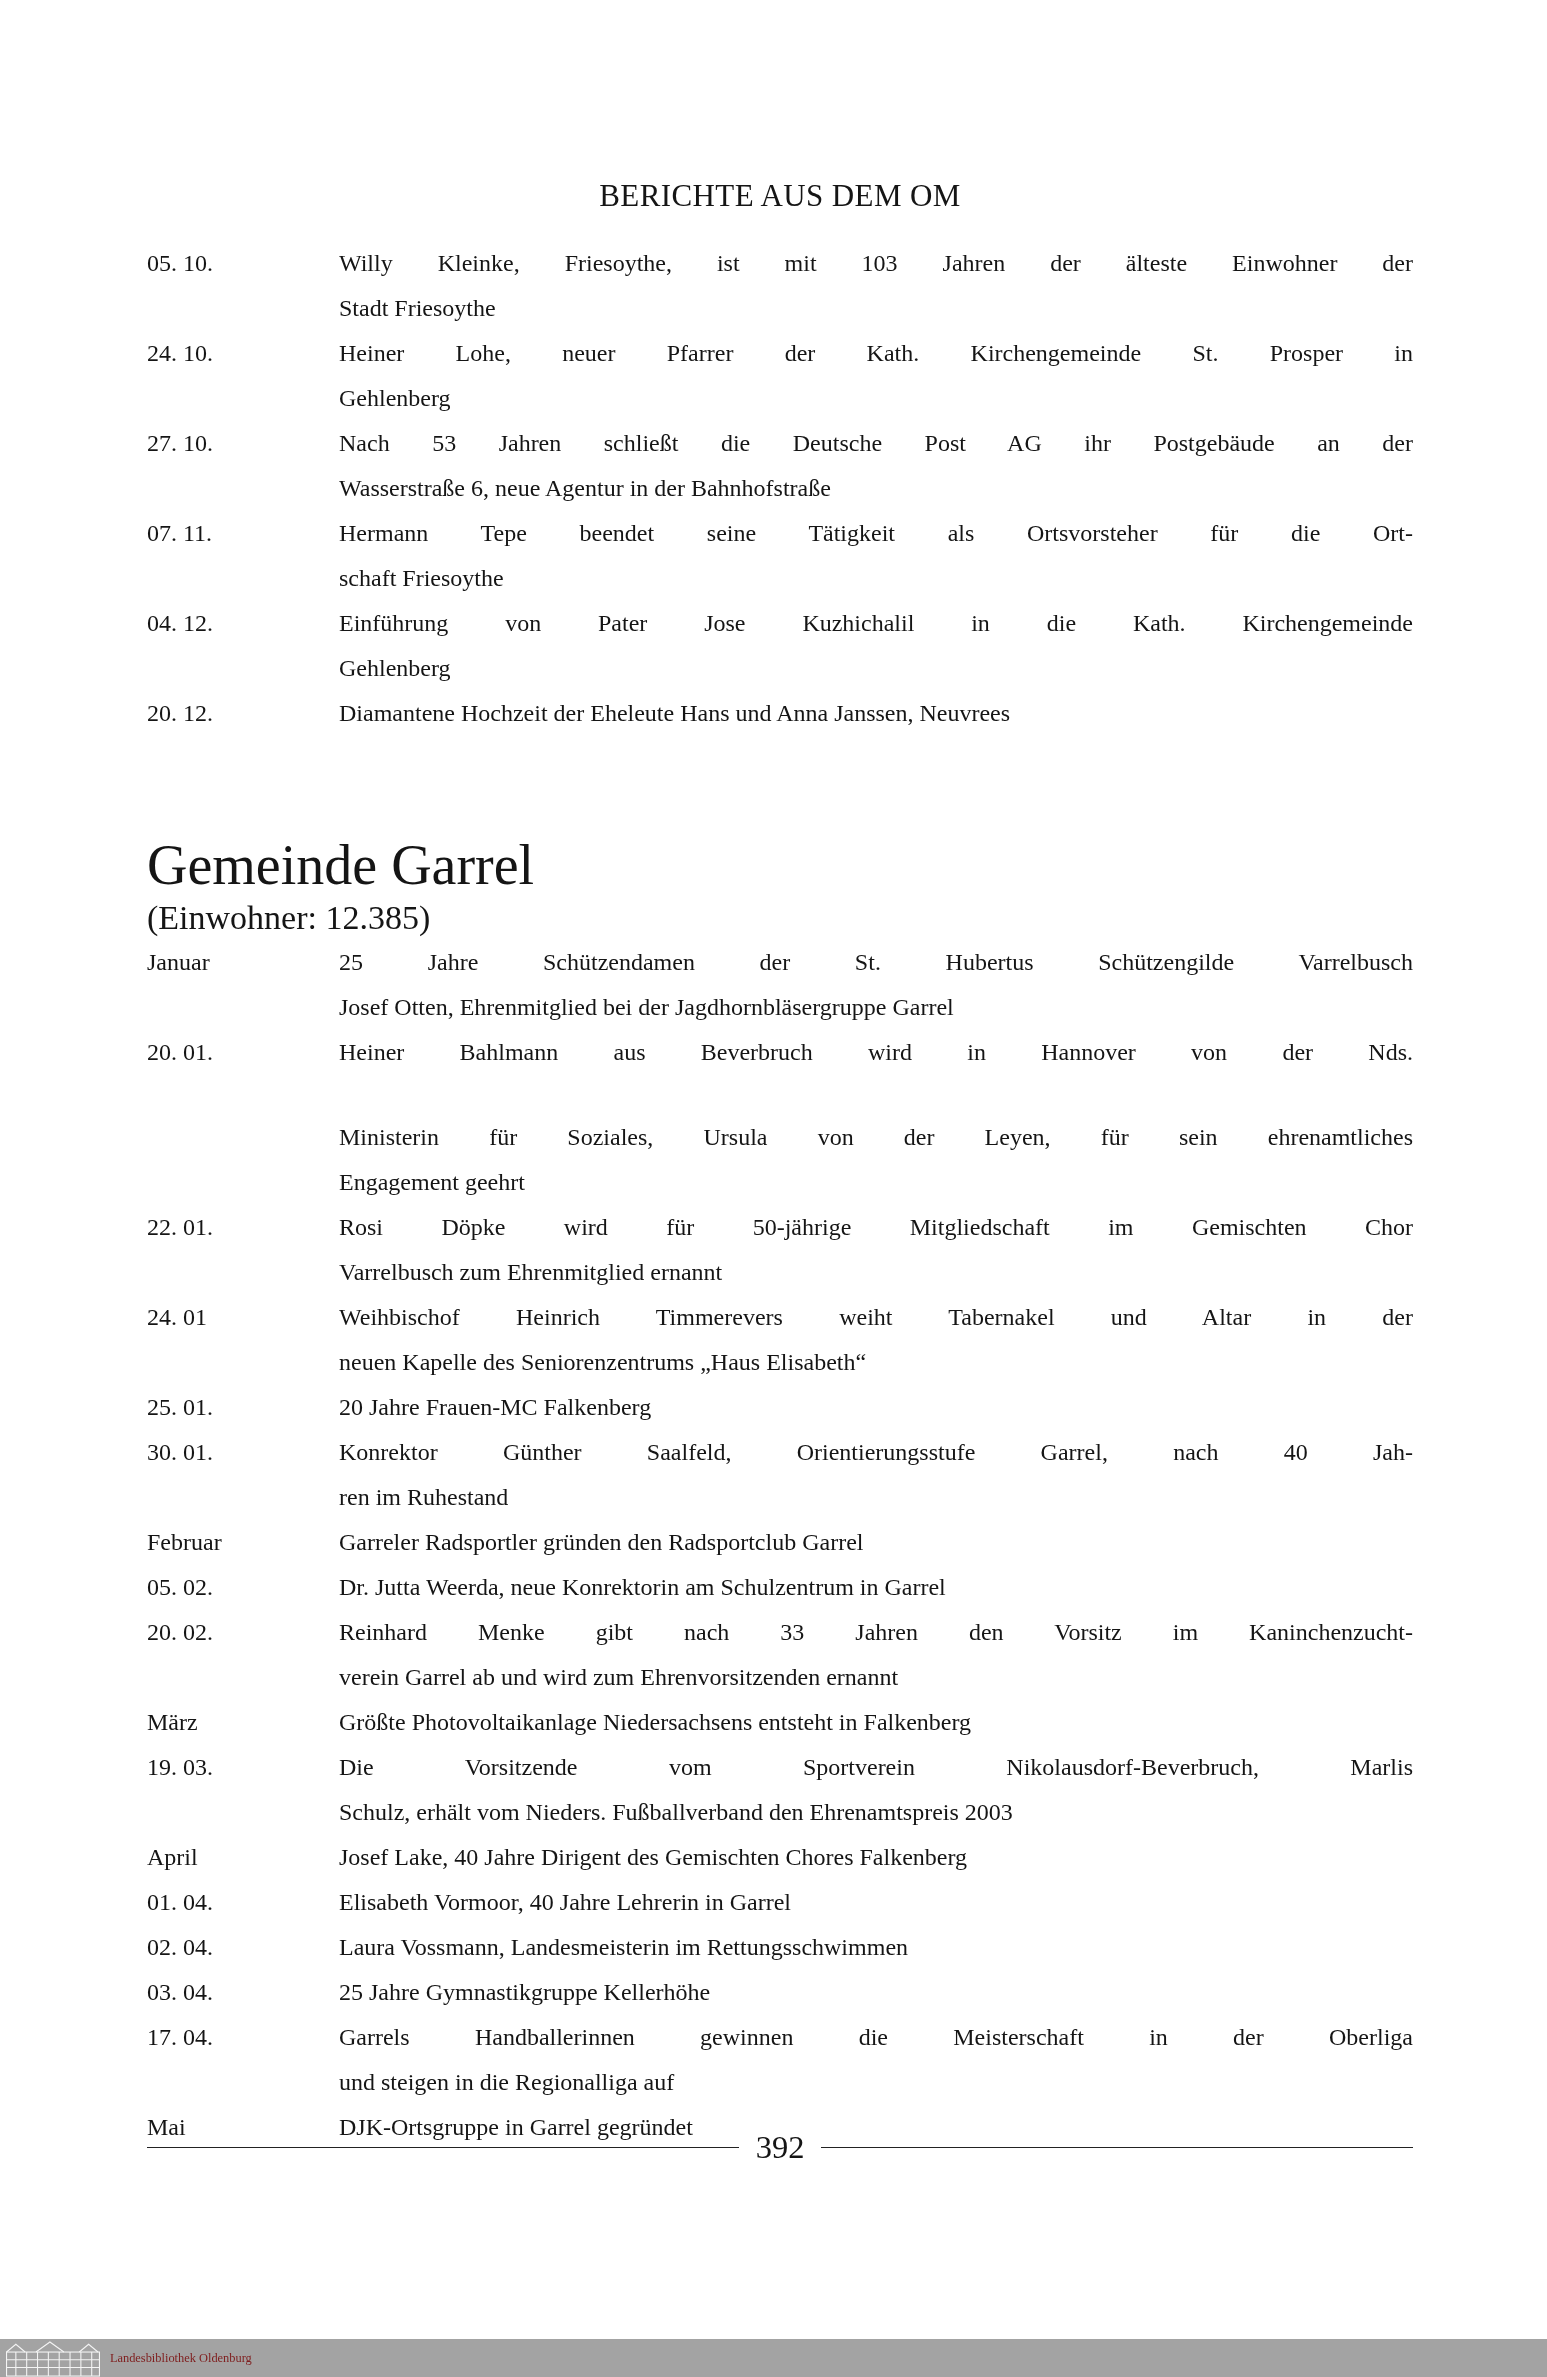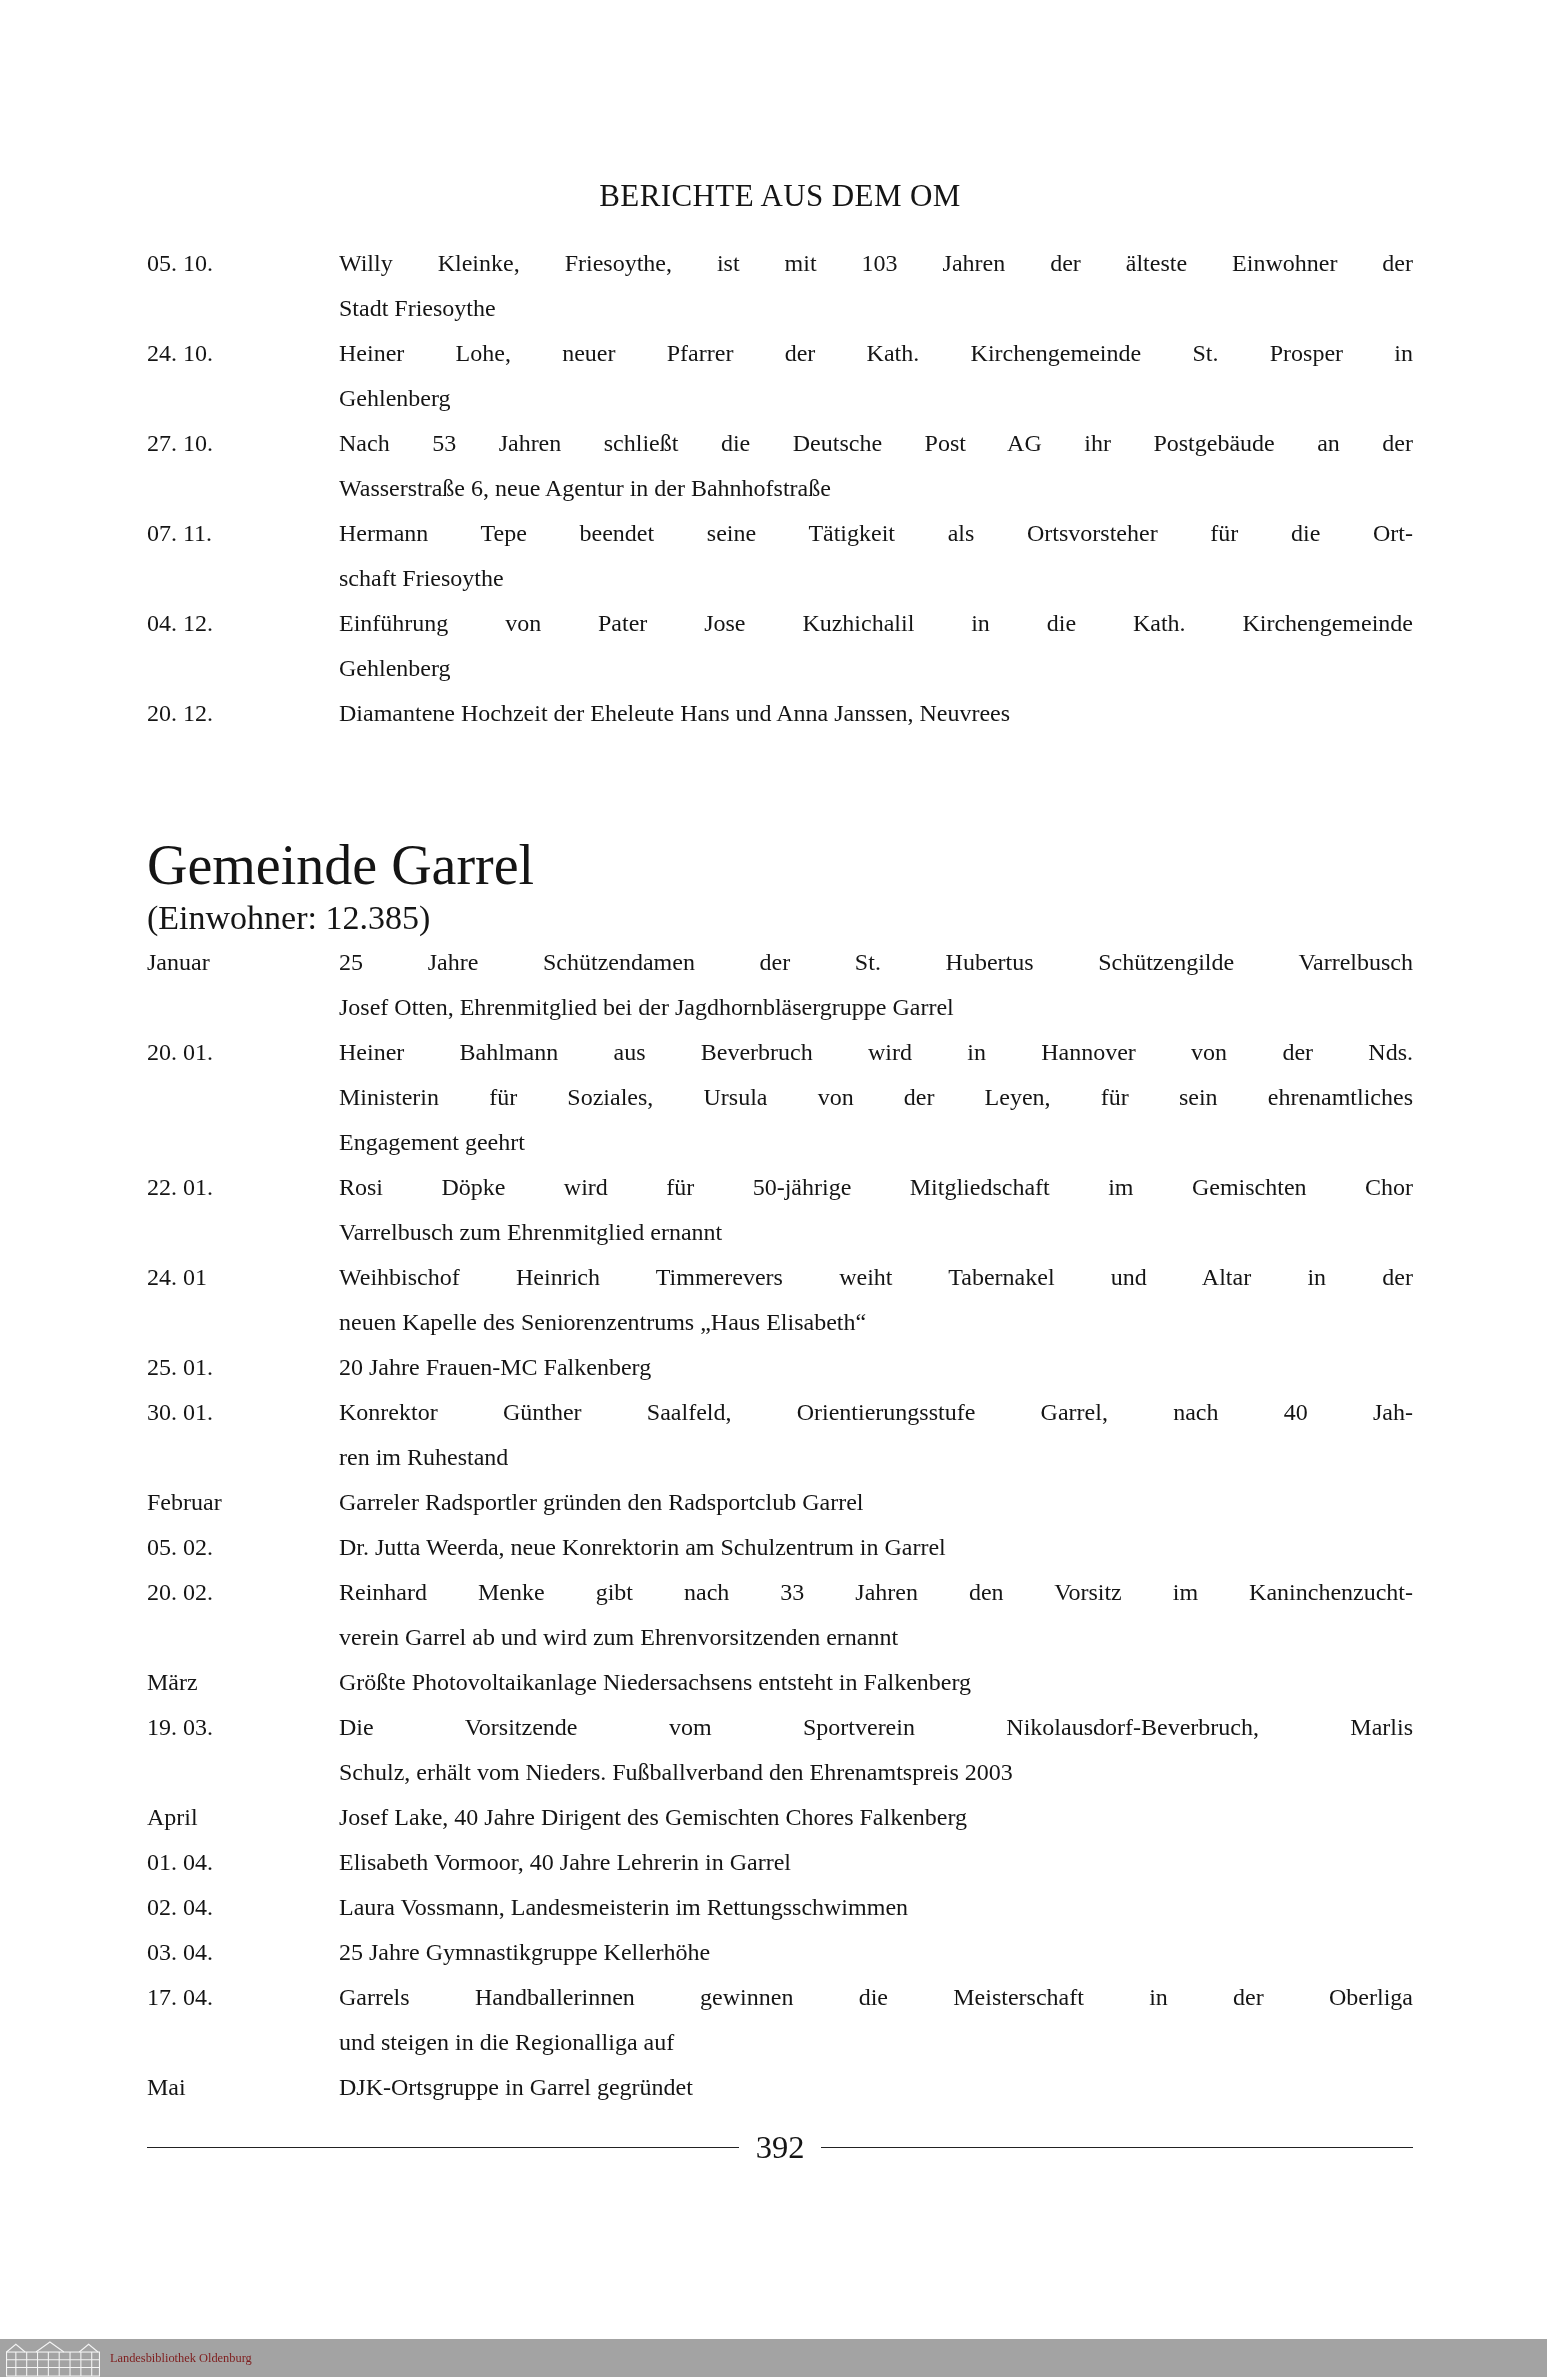--- a/index.html
+++ b/index.html
@@ -106,21 +106,21 @@
       <div class="date">Januar</div>
       <div class="text">
         <span style="text-align-last: justify;">25 Jahre Schützendamen der St. Hubertus Schützengilde Varrelbusch</span>
         <span>Josef Otten, Ehrenmitglied bei der Jagdhornbläsergruppe Garrel</span>
       </div>
     </div>
     <div class="entry">
       <div class="date">20. 01.</div>
       <div class="text">
         <span style="text-align-last: justify;">Heiner Bahlmann aus Beverbruch wird in Hannover von der Nds.</span>
-        <span style="text-align-last: justify;">Ministerin für Soziales, Ursula von der Leyen, für sein ehrenamtliches</span>
+        <span style="text-align-last: justify; margin-top: 40px;">Ministerin für Soziales, Ursula von der Leyen, für sein ehrenamtliches</span>
         <span>Engagement geehrt</span>
       </div>
     </div>
     <div class="entry">
       <div class="date">22. 01.</div>
       <div class="text">
         <span style="text-align-last: justify;">Rosi Döpke wird für 50-jährige Mitgliedschaft im Gemischten Chor</span>
         <span>Varrelbusch zum Ehrenmitglied ernannt</span>
       </div>
     </div>

